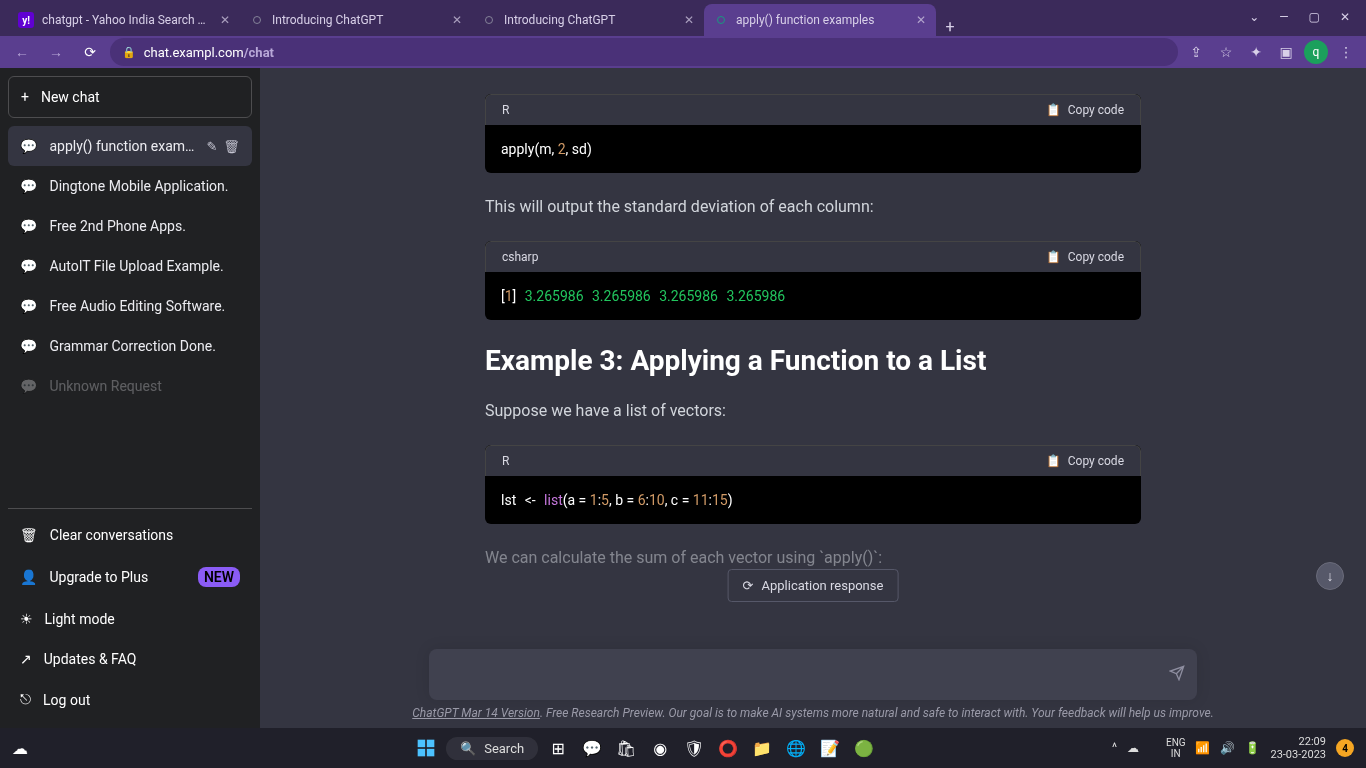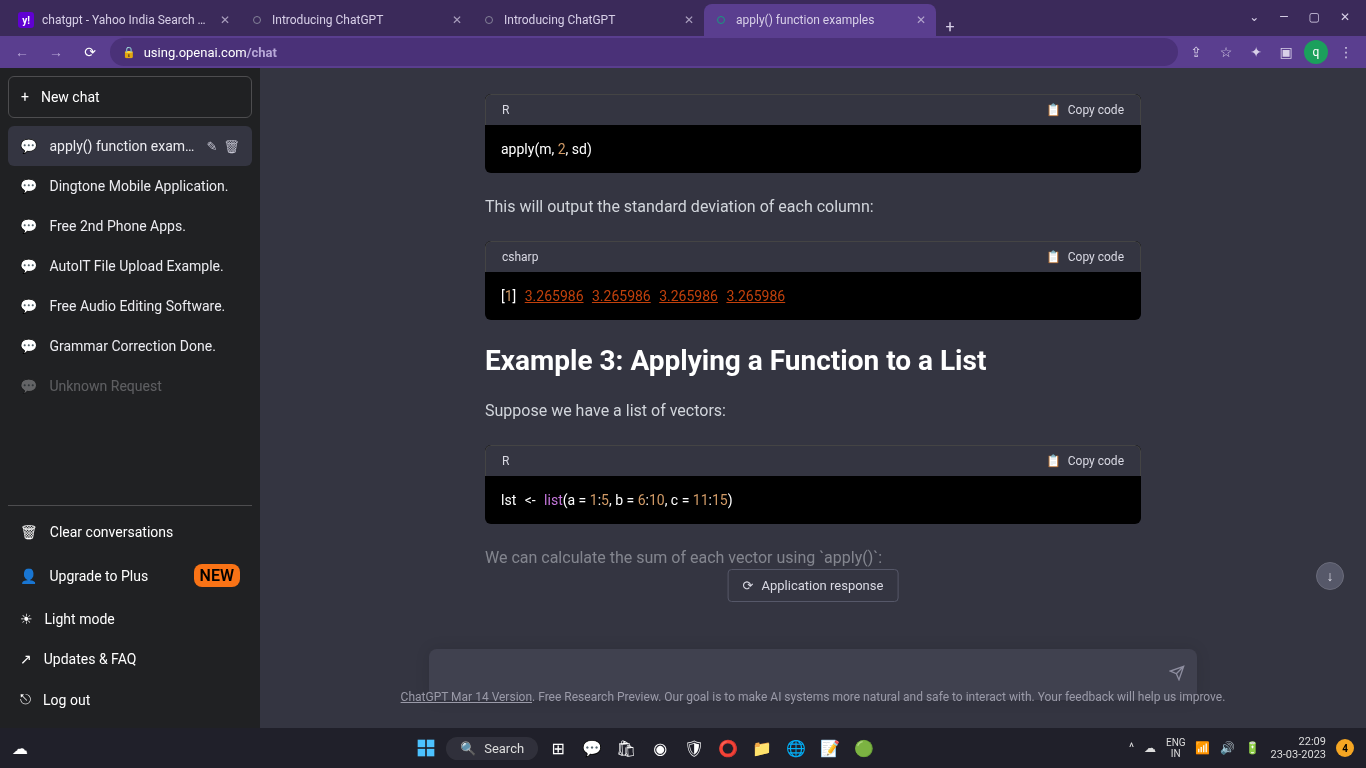--- a/index.html
+++ b/index.html
@@ -34,61 +34,61 @@
 .new-chat-btn { border: 1px solid #4d4d4f; border-radius: 6px; padding: 12px; display: flex; align-items: center; gap: 12px; cursor: pointer; font-size: 14px; }
 .conv-list { flex: 1; overflow: hidden; margin-top: 8px; }
 .conv-item { padding: 12px; display: flex; align-items: center; gap: 12px; cursor: pointer; border-radius: 6px; font-size: 14px; position: relative; }
 .conv-item.active { background: #343541; }
 .conv-title { white-space: nowrap; overflow: hidden; text-overflow: ellipsis; flex: 1; color: #ececf1; }
 .conv-actions { display: none; gap: 6px; color: #c5c5d2; }
 .conv-item.active .conv-actions { display: flex; }
 .conv-action { cursor: pointer; font-size: 13px; }
 .sidebar-bottom { border-top: 1px solid #4d4d4f; padding-top: 6px; }
 .sb-btn { padding: 12px; display: flex; align-items: center; gap: 12px; cursor: pointer; border-radius: 6px; font-size: 14px; }
-.badge-new { background: #f97316; color: #000; font-size: 16px; font-weight: 600; padding: 2px 6px; border-radius: 8px; margin-left: auto; }
+.badge-new { background: #8b5cf6; color: #000; font-size: 14px; font-weight: 600; padding: 2px 6px; border-radius: 8px; margin-left: auto; }
 
 
 .main { flex: 1; position: relative; overflow: hidden; }
 .content { padding: 0 0 180px 0; overflow: auto; height: 100%; }
 .msg-inner { max-width: 656px; margin: 0 auto; padding: 10px 0; }
 .code-block { background: #000; border-radius: 6px; margin: 16px 0; overflow: hidden; }
 .code-header { background: #343541; border: 1px solid #444; border-bottom: none; border-radius: 6px 6px 0 0; display: flex; align-items: center; justify-content: space-between; padding: 8px 16px; font-size: 12px; color: #d9d9e3; }
 .copy-btn { display: flex; align-items: center; gap: 6px; cursor: pointer; font-size: 12px; }
 .code-body { padding: 16px; font-family: "Consolas", monospace; font-size: 14px; white-space: pre; overflow-x: auto; }
 .tok-fn { color: #fff; }
 .tok-num { color: #d19a66; }
 .tok-paren { color: #fff; }
 .tok-op { color: #fff; }
 .tok-kw { color: #c678dd; }
-.tok-out { color: #c2410c; text-decoration: underline; }
+.tok-out { color: #22c55e; }
 
 .prose { color: #d1d5db; font-size: 16px; line-height: 1.75; margin: 20px 0; }
 h3.heading { color: #fff; font-size: 28px; font-weight: 700; margin: 24px 0 16px 0; }
 
 .regen-btn { position: absolute; left: 50%; transform: translateX(-50%); bottom: 126px; background: #343541; border: 1px solid #565869; border-radius: 4px; padding: 8px 14px; display: flex; align-items: center; gap: 8px; font-size: 13px; cursor: pointer; color: #d9d9e3; }
 
 .input-area { position: absolute; bottom: 28px; left: 50%; transform: translateX(-50%); width: 768px; }
 .input-box { background: #40414f; border-radius: 8px; padding: 14px 48px 14px 16px; box-shadow: 0 0 15px rgba(0,0,0,0.1); position: relative; min-height: 48px; }
 .input-field { width: 100%; background: transparent; border: none; outline: none; color: #fff; font-size: 16px; resize: none; }
 .send-btn { position: absolute; right: 12px; top: 50%; transform: translateY(-50%); color: #8e8ea0; cursor: pointer; }
 
-.footer-text { position: absolute; bottom: 24px; width: 100%; text-align: center; font-size: 12px; color: #9a9aa8; }
+.footer-text { position: absolute; bottom: 8px; width: 100%; text-align: center; font-size: 12px; color: #9a9aa8; font-style: italic; }
 .footer-text a { color: #9a9aa8; text-decoration: underline; }
 
 .scroll-down { position: absolute; right: 22px; bottom: 138px; width: 28px; height: 28px; border-radius: 50%; background: #565869; border: 1px solid #6b6c7b; display: flex; align-items: center; justify-content: center; cursor: pointer; color: #d9d9e3; font-size: 14px; }
 
 
 .taskbar { position: absolute; bottom: 0; width: 100%; height: 40px; background: rgba(30,30,40,0.9); backdrop-filter: blur(10px); display: flex; align-items: center; padding: 0 12px; }
 .tb-left { width: 40px; }
 .tb-center { display: flex; align-items: center; gap: 6px; margin-left: 360px; }
 .tb-icon { width: 28px; height: 28px; display: flex; align-items: center; justify-content: center; cursor: pointer; border-radius: 4px; }
 .tb-search { display: flex; align-items: center; gap: 8px; background: rgba(255,255,255,0.08); border-radius: 16px; padding: 4px 14px; font-size: 13px; color: #ddd; cursor: pointer; }
 .tb-right { margin-left: auto; display: flex; align-items: center; gap: 10px; font-size: 12px; color: #ddd; }
 .tb-time { text-align: right; line-height: 1.2; font-size: 11px; }
-.tb-lang { text-align: center; line-height: 1.1; font-size: 10px; }
+.tb-lang { text-align: center; line-height: 1.1; font-size: 10px; margin-left: 17px; }
 
 .yahoo-ico { background: #6001d2; color: #fff; border-radius: 3px; font-weight: bold; width: 16px; height: 16px; display: flex; align-items: center; justify-content: center; font-size: 10px; }
 .openai-ico { width: 14px; height: 14px; position: relative; }
 .openai-ico svg { width: 14px; height: 14px; }
 </style>
 </head>
 <body>
 
 <div class="browser-top">
   <div class="window-controls">
@@ -131,21 +131,21 @@
       <span class="tab-close">✕</span>
     </div>
     <div class="new-tab">+</div>
   </div>
   <div class="addr-bar">
     <div class="nav-btn">←</div>
     <div class="nav-btn">→</div>
     <div class="nav-btn enabled">⟳</div>
     <div class="url-field">
       <span class="url-lock">🔒</span>
-      <span class="url-text"><span class="domain">using.openai.com</span><span class="path">/chat</span></span>
+      <span class="url-text"><span class="domain">chat.exampl.com</span><span class="path">/chat</span></span>
     </div>
     <div class="addr-icon">⇪</div>
     <div class="addr-icon">☆</div>
     <div class="addr-icon">✦</div>
     <div class="addr-icon">▣</div>
     <div class="profile-badge">q</div>
     <div class="addr-icon">⋮</div>
   </div>
 </div>
 

